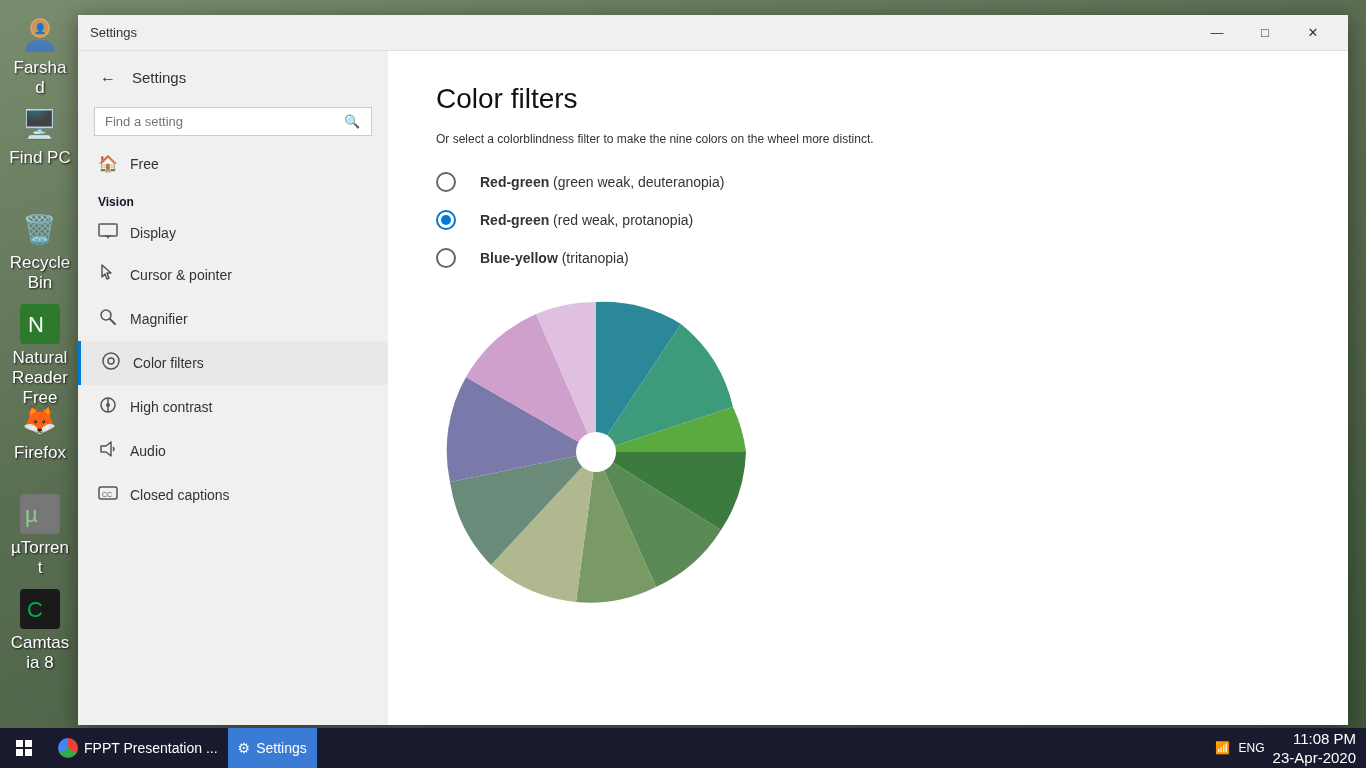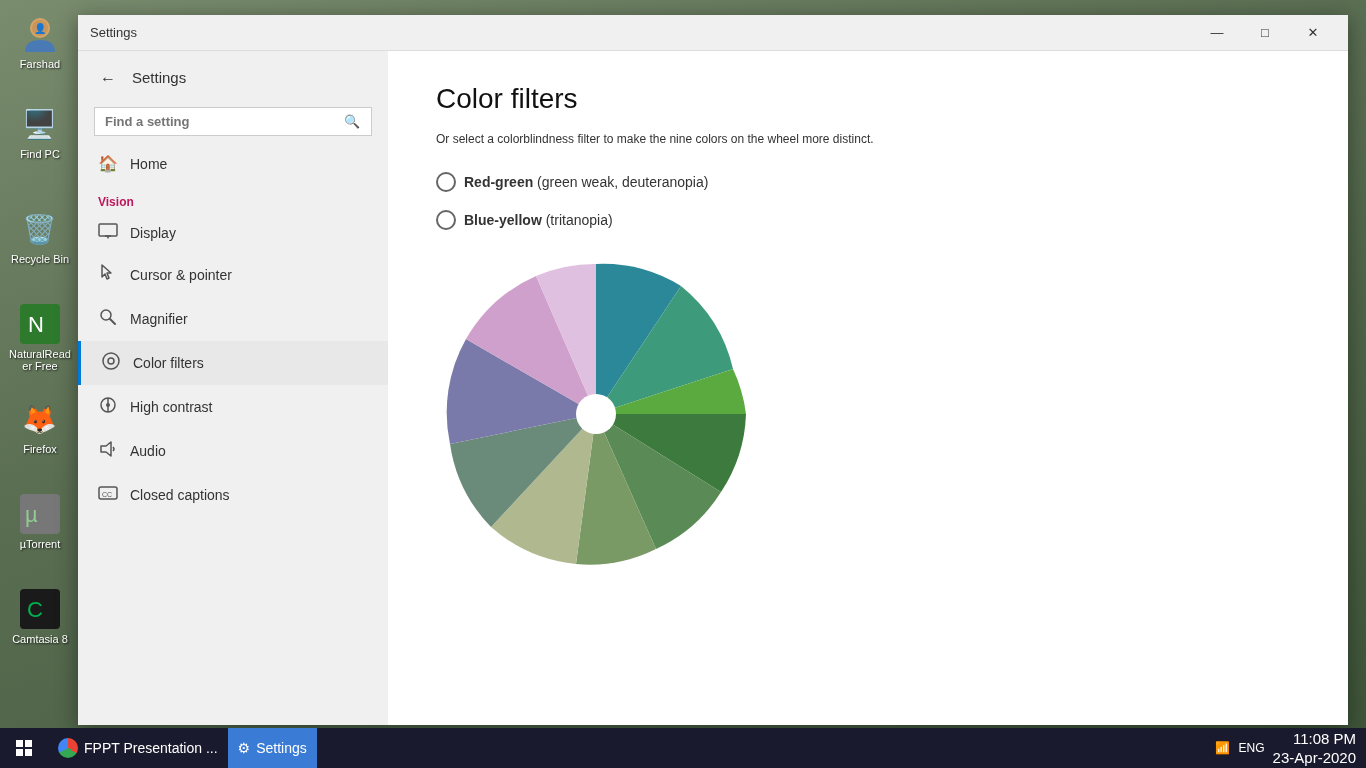--- a/index.html
+++ b/index.html
@@ -86,21 +86,21 @@
       cursor: pointer;
       padding: 4px;
     }
     .desktop-icon .icon-img {
       width: 40px; height: 40px;
       display: flex; align-items: center; justify-content: center;
       font-size: 28px;
       margin-bottom: 4px;
     }
     .desktop-icon .icon-label {
-      font-size: 11px;
+      font-size: 17px;
       color: white;
       text-align: center;
       text-shadow: 1px 1px 2px rgba(0,0,0,0.8);
       word-break: break-word;
     }
 
     
     .settings-window {
       position: absolute;
       top: 15px;
@@ -184,28 +184,27 @@
       border: 1px solid #ccc;
       padding: 6px 10px;
       gap: 6px;
     }
     .search-box input {
       border: none;
       outline: none;
       flex: 1;
       font-size: 13px;
       background: transparent;
-      font-weight: bold;
     }
     .search-icon { color: #666; font-size: 13px; }
 
     .sidebar-section-label {
       padding: 12px 20px 4px;
       font-size: 12px;
-      color: #be185d;
+      color: #0f172a;
       font-weight: 600;
       text-transform: none;
     }
     .sidebar-item {
       display: flex;
       align-items: center;
       padding: 10px 20px;
       cursor: pointer;
       gap: 12px;
       font-size: 14px;
@@ -237,21 +236,21 @@
       font-size: 12px;
       color: #333;
       margin-bottom: 24px;
       max-width: 600px;
       line-height: 1.4;
     }
 
     .radio-option {
       display: flex;
       align-items: center;
-      gap: 8px;
+      gap: 24px;
       margin-bottom: 18px;
       cursor: pointer;
     }
     .radio-circle {
       width: 20px; height: 20px;
       border-radius: 50%;
       border: 2px solid #666;
       flex-shrink: 0;
       display: flex; align-items: center; justify-content: center;
     }
@@ -366,21 +365,21 @@
           <span class="sidebar-app-title">Settings</span>
         </div>
 
         <div class="search-box">
           <input type="text" placeholder="Find a setting" style="">
           <span class="search-icon">🔍</span>
         </div>
 
         <div class="sidebar-item">
           <span class="item-icon">🏠</span>
-          <span>Home</span>
+          <span>Free</span>
         </div>
 
         <div class="sidebar-section-label">Vision</div>
 
         <div class="sidebar-item">
           <span class="item-icon">
             <svg width="20" height="16" viewBox="0 0 20 16">
                 <rect x="1" y="1" width="18" height="12" rx="1" fill="none" stroke="#555" stroke-width="1.5"></rect>
                 <line x1="7" y1="13" x2="13" y2="13" stroke="#555" stroke-width="1.5"></line>
                 <line x1="10" y1="13" x2="10" y2="15.5" stroke="#555" stroke-width="1.5"></line>
@@ -456,20 +455,26 @@
         <h1 class="page-title">Color filters</h1>
         <p class="page-description">Or select a colorblindness filter to make the nine colors on the wheel more distinct.</p>
 
         <div class="radio-option">
           <div class="radio-circle"></div>
           <span class="radio-label">
             <strong>Red-green</strong> (green weak, deuteranopia)
           </span>
         </div>
 
+        <div class="radio-option">
+          <div class="radio-circle selected"></div>
+          <span class="radio-label">
+            <strong>Red-green</strong> (red weak, protanopia)
+          </span>
+        </div>
 
         <div class="radio-option">
           <div class="radio-circle"></div>
           <span class="radio-label">
             <strong>Blue-yellow</strong> (tritanopia)
           </span>
         </div>
 
         <div class="color-wheel-container">
           <svg class="color-wheel" viewBox="0 0 320 320" width="320" height="320">

